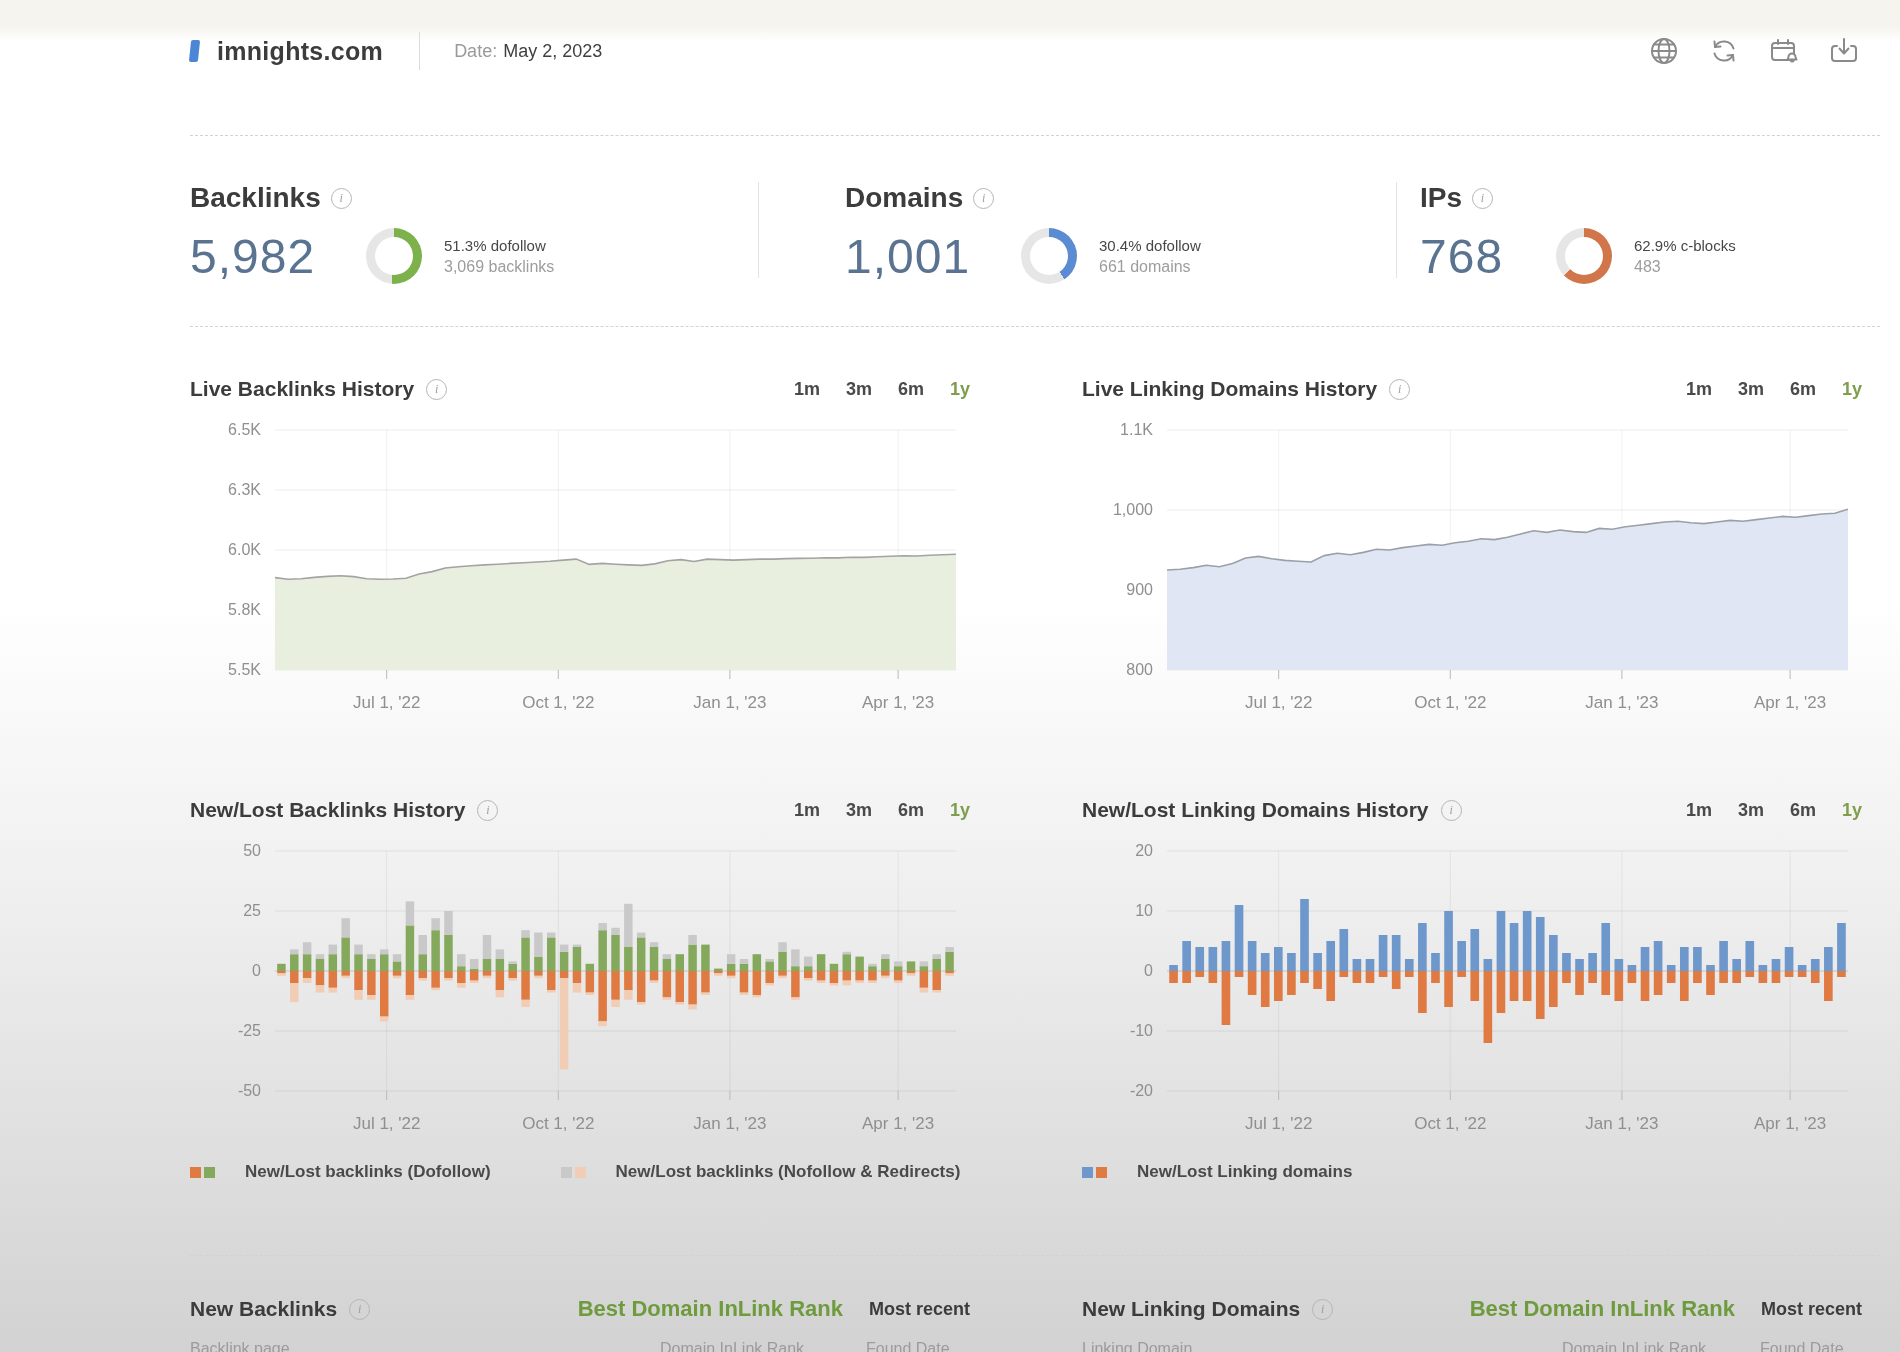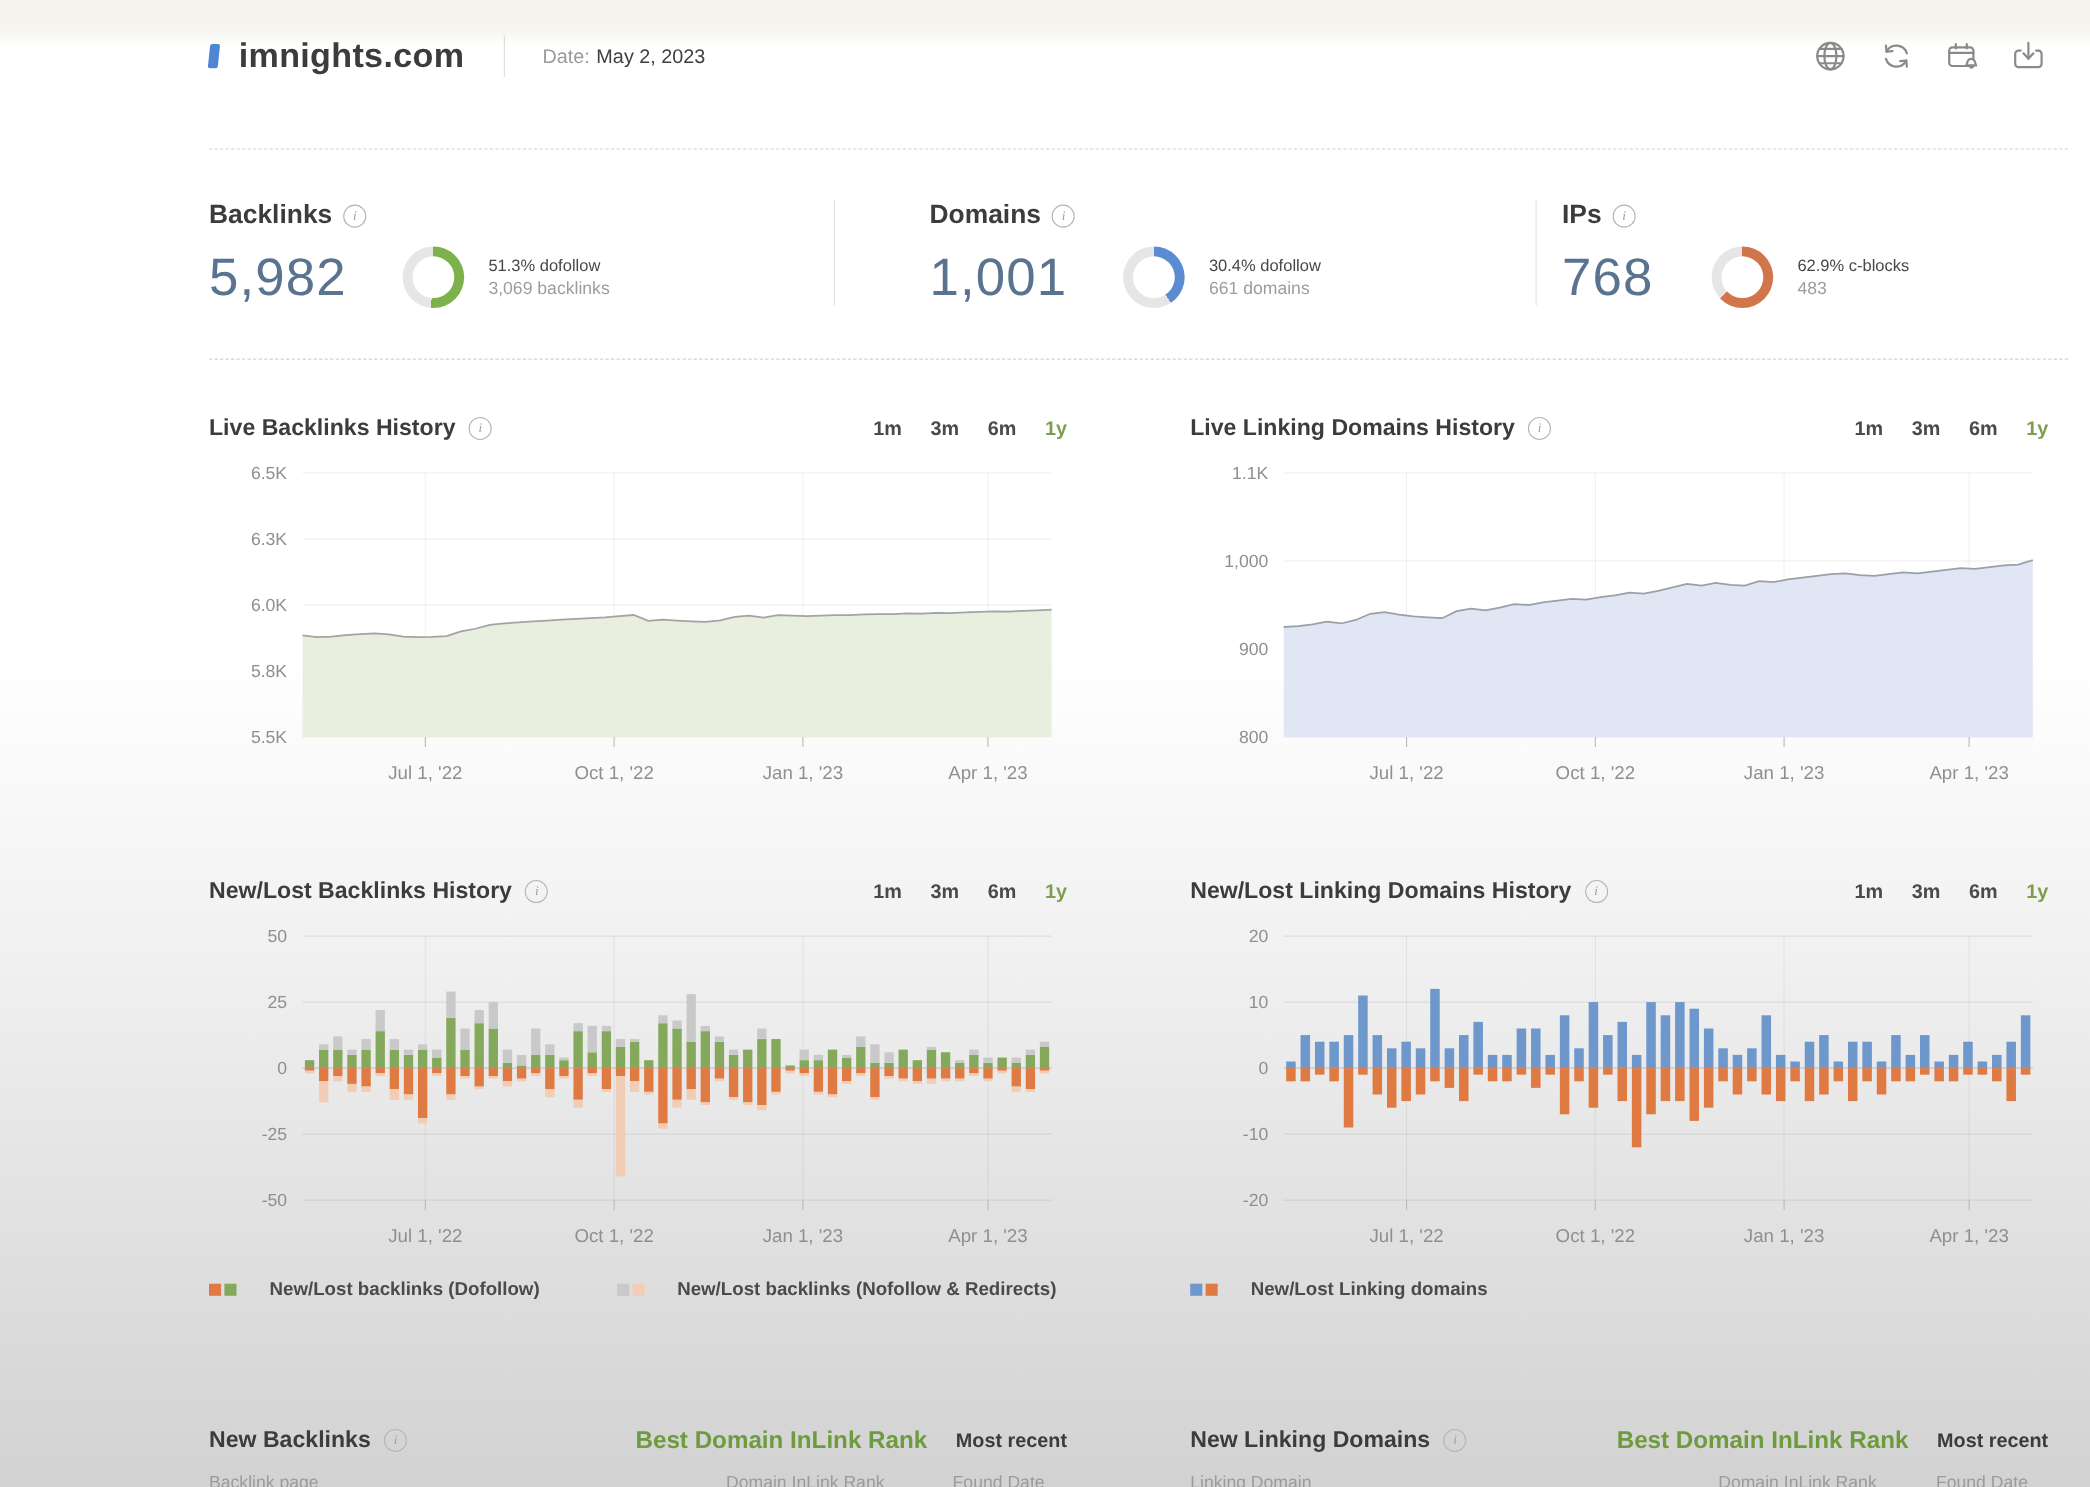--- a/index.html
+++ b/index.html
@@ -4,34 +4,34 @@
 <style>
   html,body{margin:0;padding:0;}
   body{
     position:relative;width:1900px;height:1352px;overflow:hidden;
     font-family:"Liberation Sans",sans-serif;color:#3f3f3f;
     background:linear-gradient(180deg,#f5f4ef 0px,#f5f4ef 26px,#ffffff 42px,#ffffff 600px,#f0f0f0 880px,#e0e0e0 1130px,#d2d2d2 1352px);
   }
   
   .header{position:absolute;left:190px;top:28px;right:40px;height:46px;display:flex;align-items:center;}
   .favicon{display:inline-block;width:9px;height:22px;background:#4e86d6;border-radius:2px;transform:skewX(-6deg);margin-right:18px;}
-  .site-name{font-size:31px;font-weight:bold;color:#3c3c3c;letter-spacing:.3px;}
+  .site-name{font-size:25px;font-weight:bold;color:#3c3c3c;letter-spacing:.3px;}
   .vdiv{width:1px;height:38px;background:#dcdcdc;margin:0 34px 0 36px;}
   .date-line{font-size:18px;color:#3f3f3f;}
   .date-line .lbl{color:#9a9a9a;margin-right:6px;}
   .hicons{margin-left:auto;display:flex;gap:28px;align-items:center;}
   .hicon{width:32px;height:32px;display:inline-block;cursor:pointer;}
   .hicon svg{width:32px;height:32px;stroke:#8a8a8a;fill:none;stroke-width:2;stroke-linecap:round;stroke-linejoin:round;}
   
   .hsep{position:absolute;left:190px;right:20px;border-top:1px dashed #d2d2d2;height:0;}
   .vsep{position:absolute;width:1px;background:#e3e3e3;}
   
   .stat{position:absolute;top:182px;}
   .stat-head{display:flex;align-items:center;gap:10px;margin-bottom:14px;}
-  .stat-label{font-size:24px;font-weight:bold;color:#3c3c3c;}
+  .stat-label{font-size:28px;font-weight:bold;color:#3c3c3c;}
   .info{display:inline-flex;align-items:center;justify-content:center;width:19px;height:19px;border:1.5px solid #b5b5b5;border-radius:50%;color:#9f9f9f;font-size:12px;font-style:italic;font-family:"Liberation Serif",serif;cursor:pointer;}
   .stat-body{display:flex;align-items:center;}
   .stat-value{font-size:48px;color:#5a7390;letter-spacing:1px;min-width:170px;}
   .donut{width:56px;height:56px;border-radius:50%;position:relative;margin:0 22px 0 6px;}
   .donut::after{content:"";position:absolute;left:9px;top:9px;width:38px;height:38px;border-radius:50%;background:#fff;}
   .stat-sub .pct{font-size:15px;color:#474747;margin-bottom:4px;}
   .stat-sub .sub{font-size:16px;color:#9d9d9d;}
   
   .chart-block{position:absolute;width:780px;}
   .chart-head{display:flex;align-items:center;gap:12px;height:34px;}

